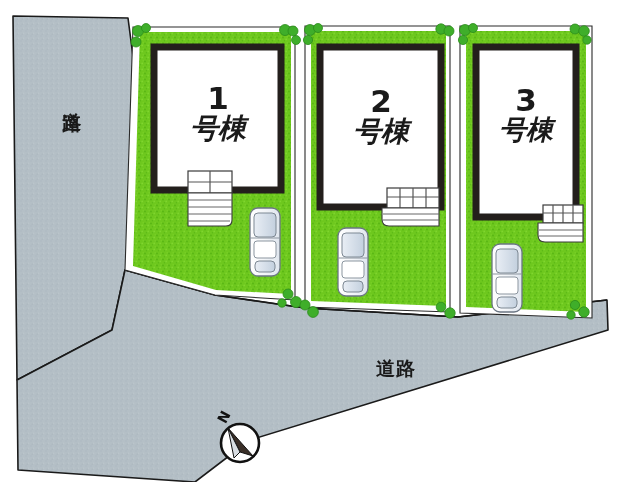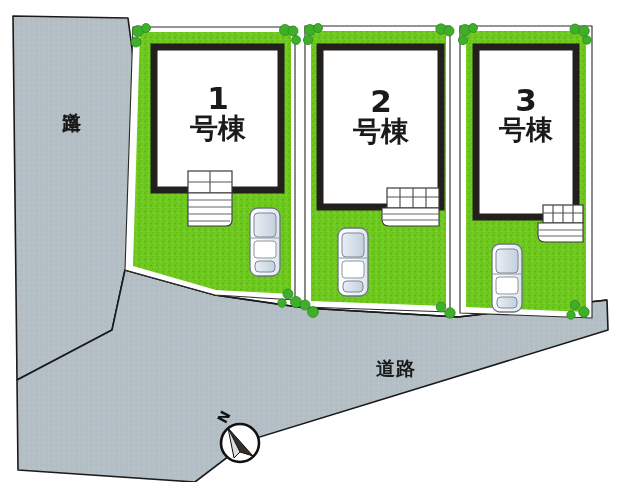--- a/index.html
+++ b/index.html
@@ -3,21 +3,21 @@
 <meta charset="utf-8">
 <style>
   html,body{margin:0;padding:0;background:#ffffff;}
   body{font-family:"DejaVu Sans","Liberation Sans",sans-serif;}
   #plan{position:relative;width:620px;height:482px;overflow:hidden;background:#ffffff;}
   #plan svg{display:block;}
   .lbl{position:absolute;color:#1a1a1a;font-weight:700;line-height:1.04;letter-spacing:0px;
        font-family:"DejaVu Sans","Liberation Sans",sans-serif;user-select:none;}
   .lot-label{font-size:30px;text-align:center;}
   .lot-label .num{display:block;font-size:31px;}
-  .lot-label .suf{display:block;font-size:28px;}
+  .lot-label .suf{display:block;font-size:28px;font-style:italic;}
   .road-label-v{font-size:19px;writing-mode:vertical-rl;text-orientation:upright;letter-spacing:1px;}
   .road-label-h{font-size:19px;letter-spacing:1px;}
   .compass-n{position:absolute;font-size:14px;font-weight:700;color:#111;}
 </style>
 </head>
 <body>
 
 <div id="plan">
 
   <svg width="620" height="482" viewBox="0 0 620 482">

